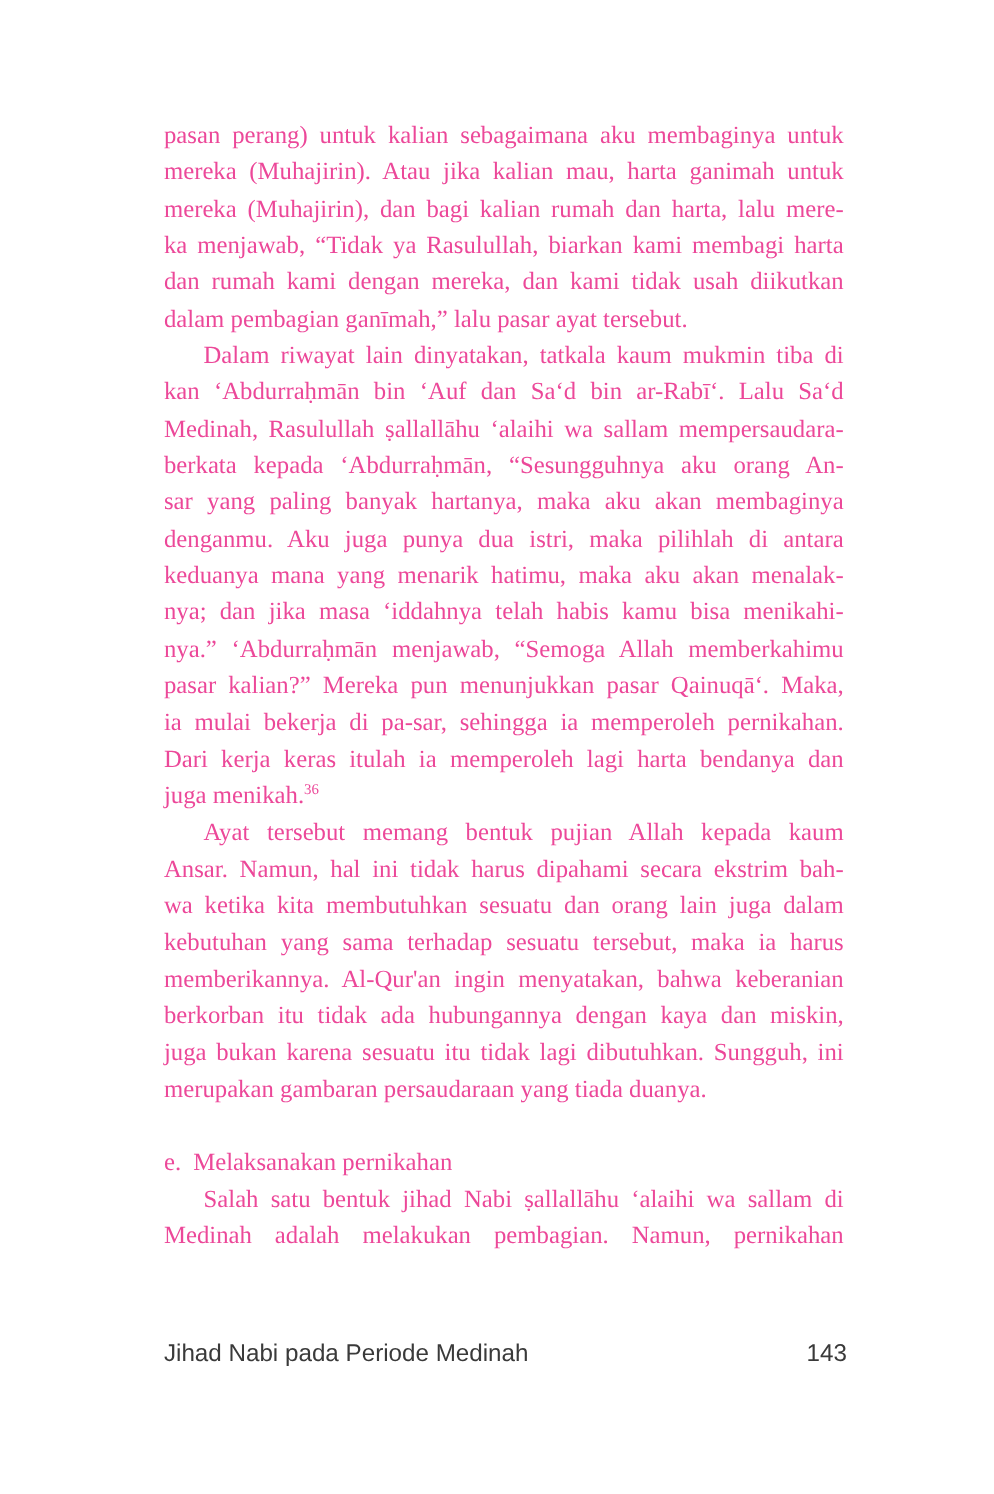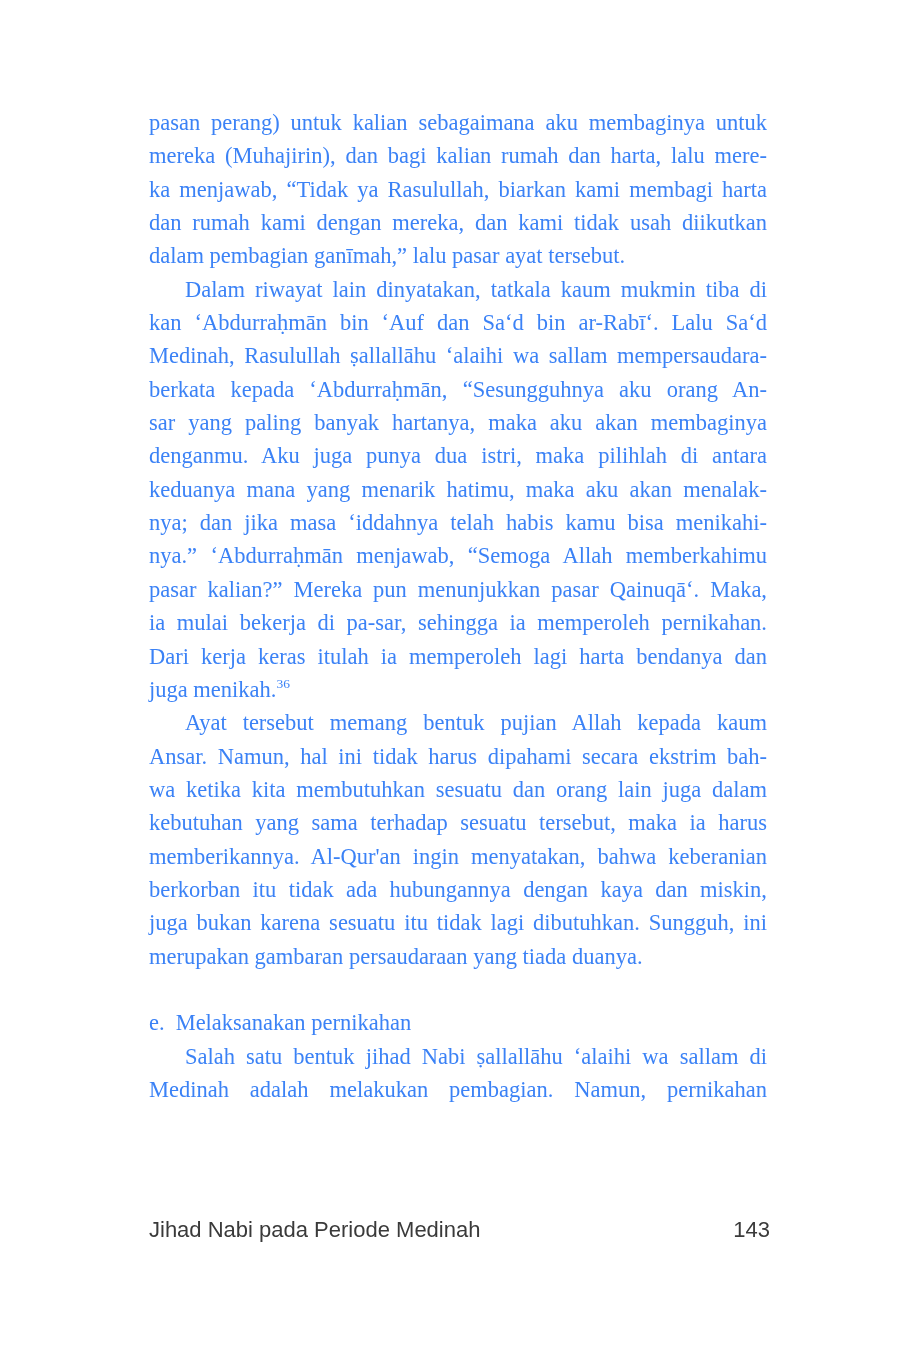--- a/index.html
+++ b/index.html
@@ -12,21 +12,21 @@
   }
   .text-block{
     position:absolute;
     left:149px;top:106px;width:618px;
   }
   .para{display:block;}
   .ln{
     height:33.35px;
     line-height:33.35px;
     font-size:22.5px;
-    color:#3b82f6;
+    color:#ec4899;
     text-align:justify;
     text-align-last:justify;
     text-justify:inter-word;
     overflow:visible;
   }
   .ln.endp{
     text-align:left;
     text-align-last:auto;
   }
   .ln.ind{padding-left:36px;}
@@ -53,20 +53,21 @@
 </style>
 </head>
 <body>
 
 <div class="page">
 
   <div class="text-block">
 
     <div class="para">
       <div class="ln">pasan perang) untuk kalian sebagaimana aku membaginya untuk</div>
+      <div class="ln">mereka (Muhajirin). Atau jika kalian mau, harta ganimah untuk</div>
       <div class="ln">mereka (Muhajirin), dan bagi kalian rumah dan harta, lalu mere-</div>
       <div class="ln">ka menjawab, “Tidak ya Rasulullah, biarkan kami membagi harta</div>
       <div class="ln">dan rumah kami dengan mereka, dan kami tidak usah diikutkan</div>
       <div class="ln endp"><span>dalam pembagian </span><span class="it">ganīmah</span><span>,” lalu pasar ayat tersebut.</span></div>
     </div>
 
     <div class="para">
       <div class="ln ind">Dalam riwayat lain dinyatakan, tatkala kaum mukmin tiba di</div>
       <div class="ln">kan ‘Abdurraḥmān bin ‘Auf dan Sa‘d bin ar-Rabī‘. Lalu Sa‘d</div>
       <div class="ln"><span>Medinah, Rasulullah </span><span class="it">ṣallallāhu ‘alaihi wa sallam</span><span> mempersaudara-</span></div>

